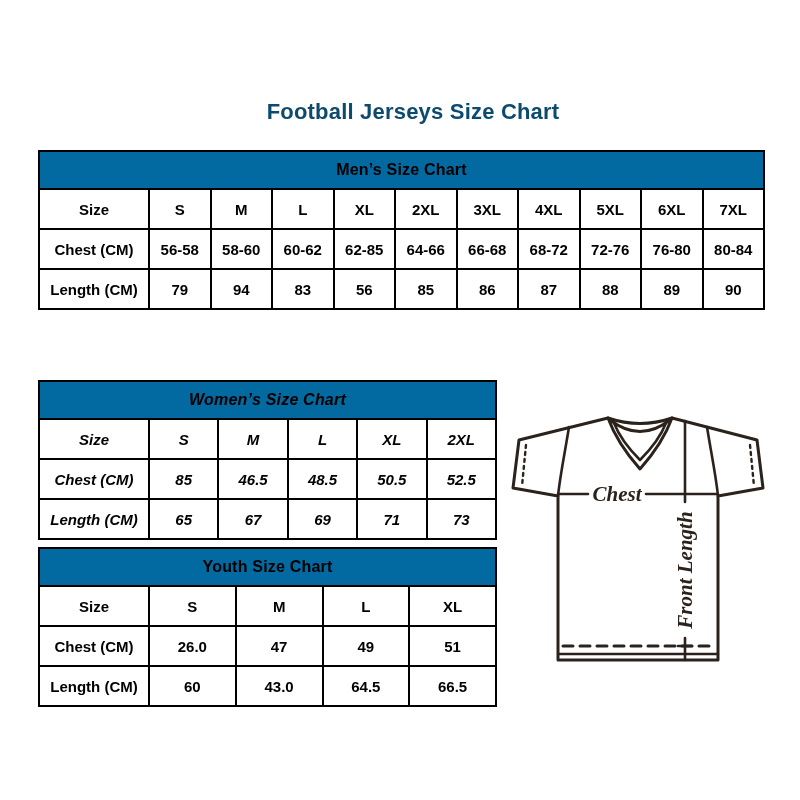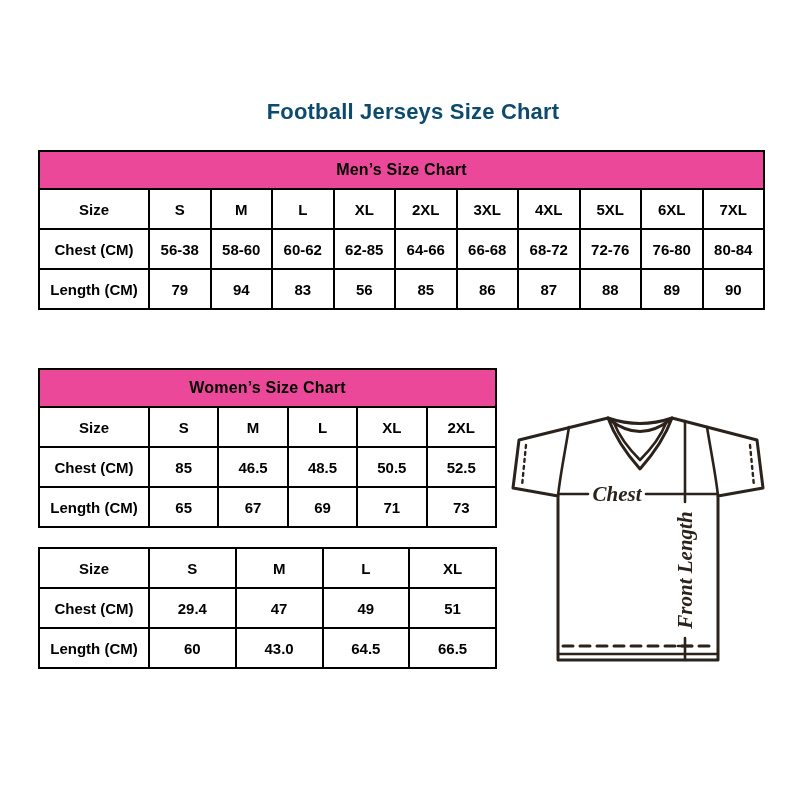--- a/index.html
+++ b/index.html
@@ -3,24 +3,24 @@
 <meta charset="utf-8">
 <style>
   html,body{margin:0;padding:0;}
   body{width:800px;height:800px;background:#ffffff;position:relative;overflow:hidden;
        font-family:"Liberation Sans",sans-serif;}
   .page-title{position:absolute;left:13px;top:99px;width:800px;text-align:center;
        font-size:22px;font-weight:bold;color:#0c4a6e;letter-spacing:.2px;}
   table.size-table{position:absolute;border-collapse:collapse;table-layout:fixed;background:#fff;}
   .size-table th,.size-table td{border:2px solid #000;text-align:center;vertical-align:middle;
        color:#000;font-weight:bold;padding:0;overflow:hidden;}
-  .size-table th{background:#ec4899;font-size:16px;height:36px;letter-spacing:.2px;}
+  .size-table th{background:#0369a1;font-size:16px;height:36px;letter-spacing:.2px;}
   .size-table td{font-size:15px;height:38px;}
   #mens{left:38px;top:150px;width:727px;}
-  #womens{left:38px;top:368px;width:459px;}
+  #womens{left:38px;top:380px;width:459px;font-style:italic;}
   #youth{left:38px;top:547px;width:459px;}
   col.c0{width:110px;}
   #jersey{position:absolute;left:505px;top:412px;}
 </style>
 </head>
 <body>
 
 <div class="page-title">Football Jerseys Size Chart</div>
 
 <table id="mens" class="size-table">
@@ -49,21 +49,21 @@
     <td>XL</td>
     <td>2XL</td>
     <td>3XL</td>
     <td>4XL</td>
     <td>5XL</td>
     <td>6XL</td>
     <td>7XL</td>
   </tr>
   <tr>
     <td>Chest (CM)</td>
-    <td>56-38</td>
+    <td>56-58</td>
     <td>58-60</td>
     <td>60-62</td>
     <td>62-85</td>
     <td>64-66</td>
     <td>66-68</td>
     <td>68-72</td>
     <td>72-76</td>
     <td>76-80</td>
     <td>80-84</td>
   </tr>
@@ -125,30 +125,33 @@
 
 <table id="youth" class="size-table">
   <colgroup>
       <col class="c0">
       <col>
       <col>
       <col>
       <col>
     </colgroup>
   <tbody>
+      <tr>
+        <th colspan="5">Youth Size Chart</th>
+      </tr>
   <tr>
     <td>Size</td>
     <td>S</td>
     <td>M</td>
     <td>L</td>
     <td>XL</td>
   </tr>
   <tr>
     <td>Chest (CM)</td>
-    <td>29.4</td>
+    <td>26.0</td>
     <td>47</td>
     <td>49</td>
     <td>51</td>
   </tr>
   <tr>
     <td>Length (CM)</td>
     <td>60</td>
     <td>43.0</td>
     <td>64.5</td>
     <td>66.5</td>

